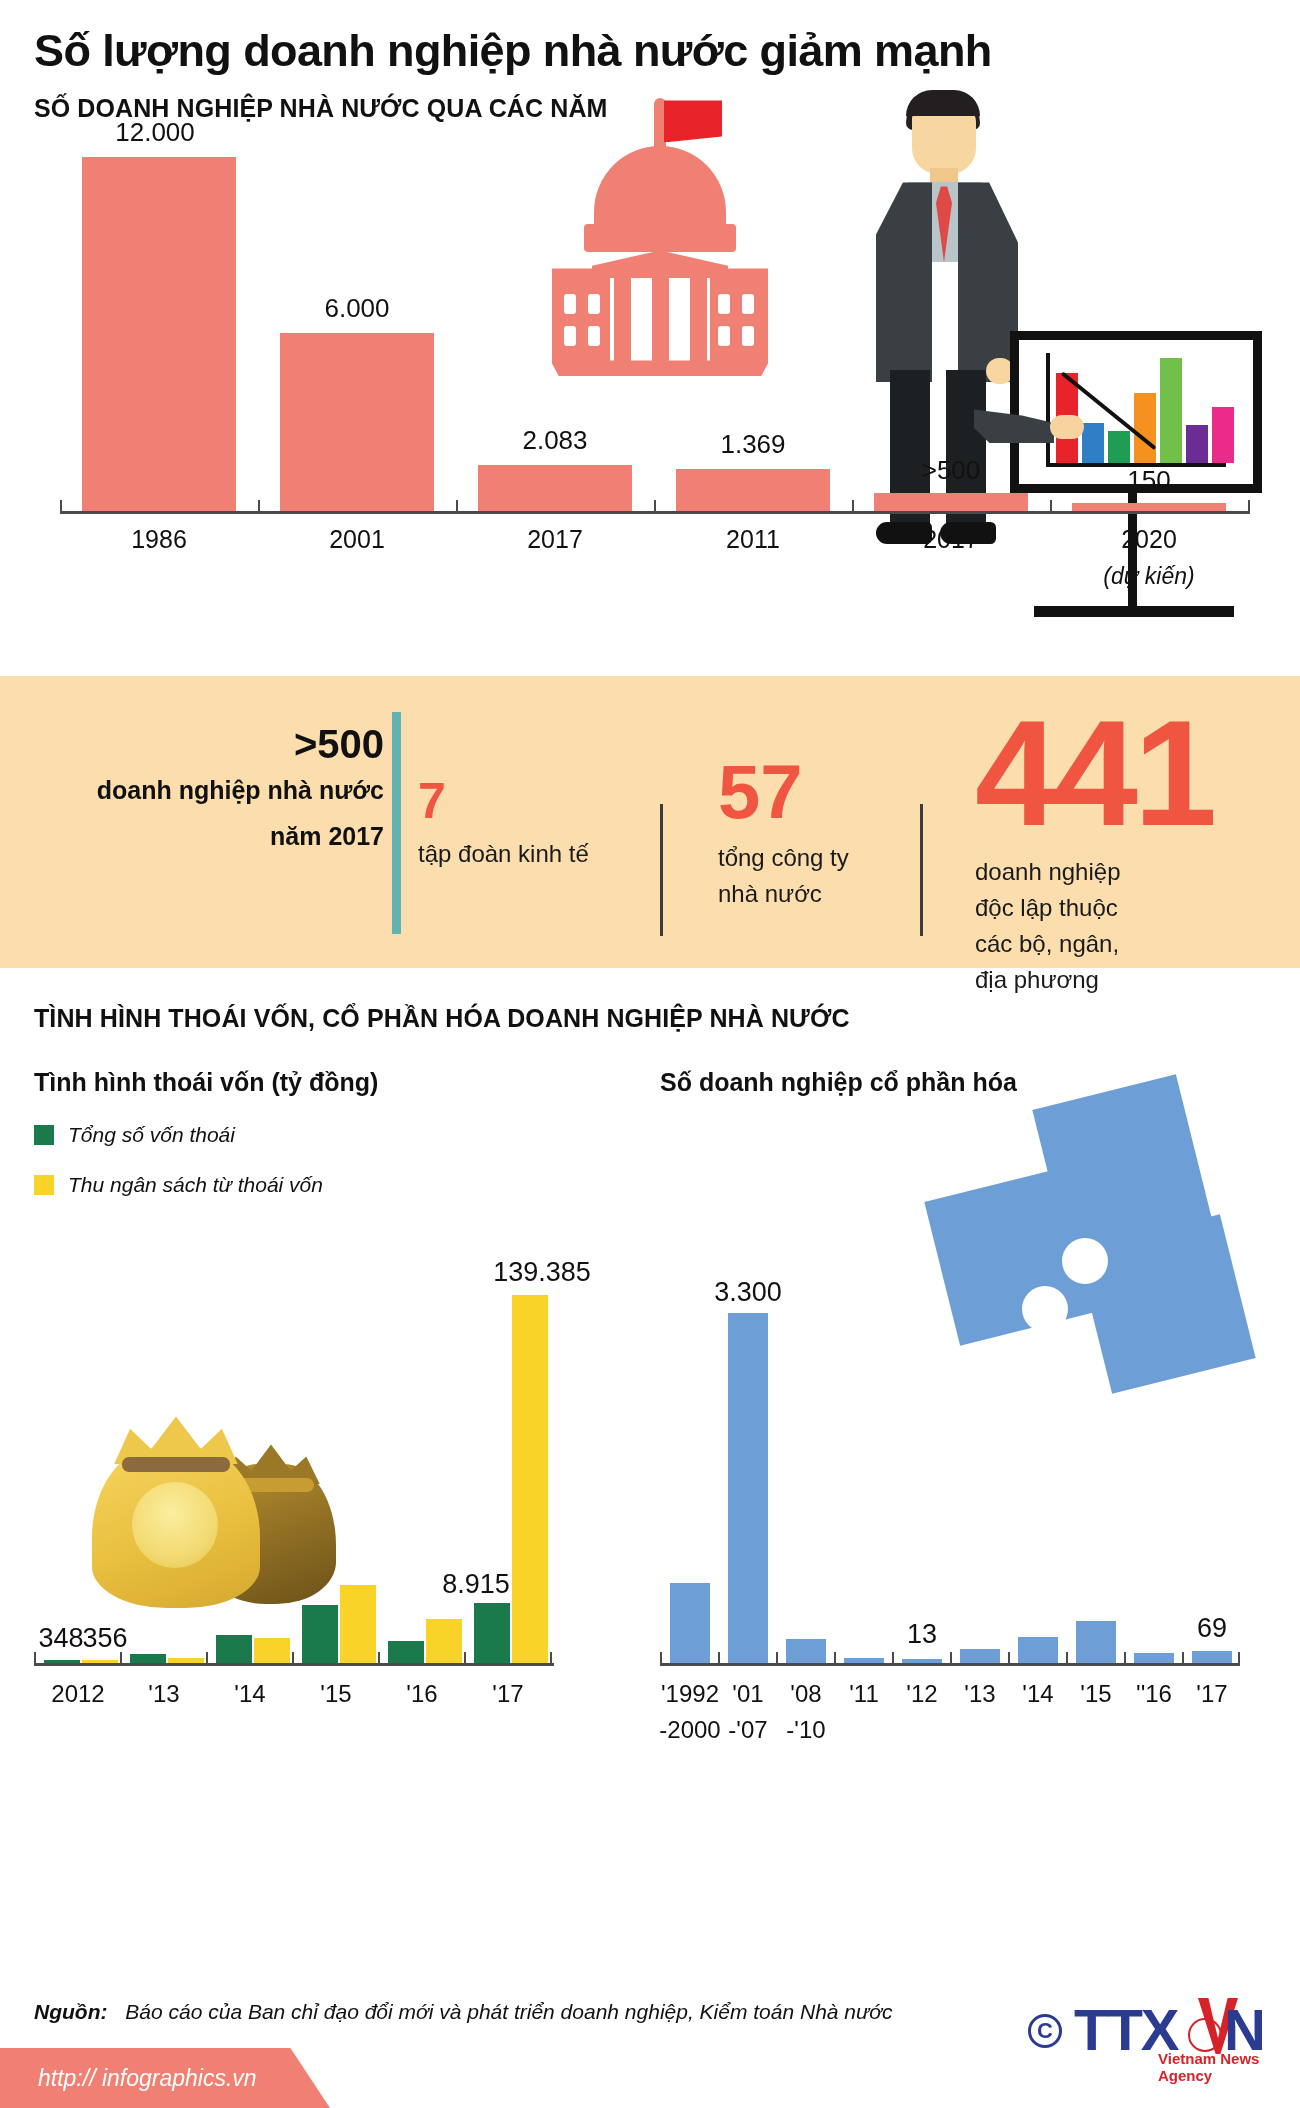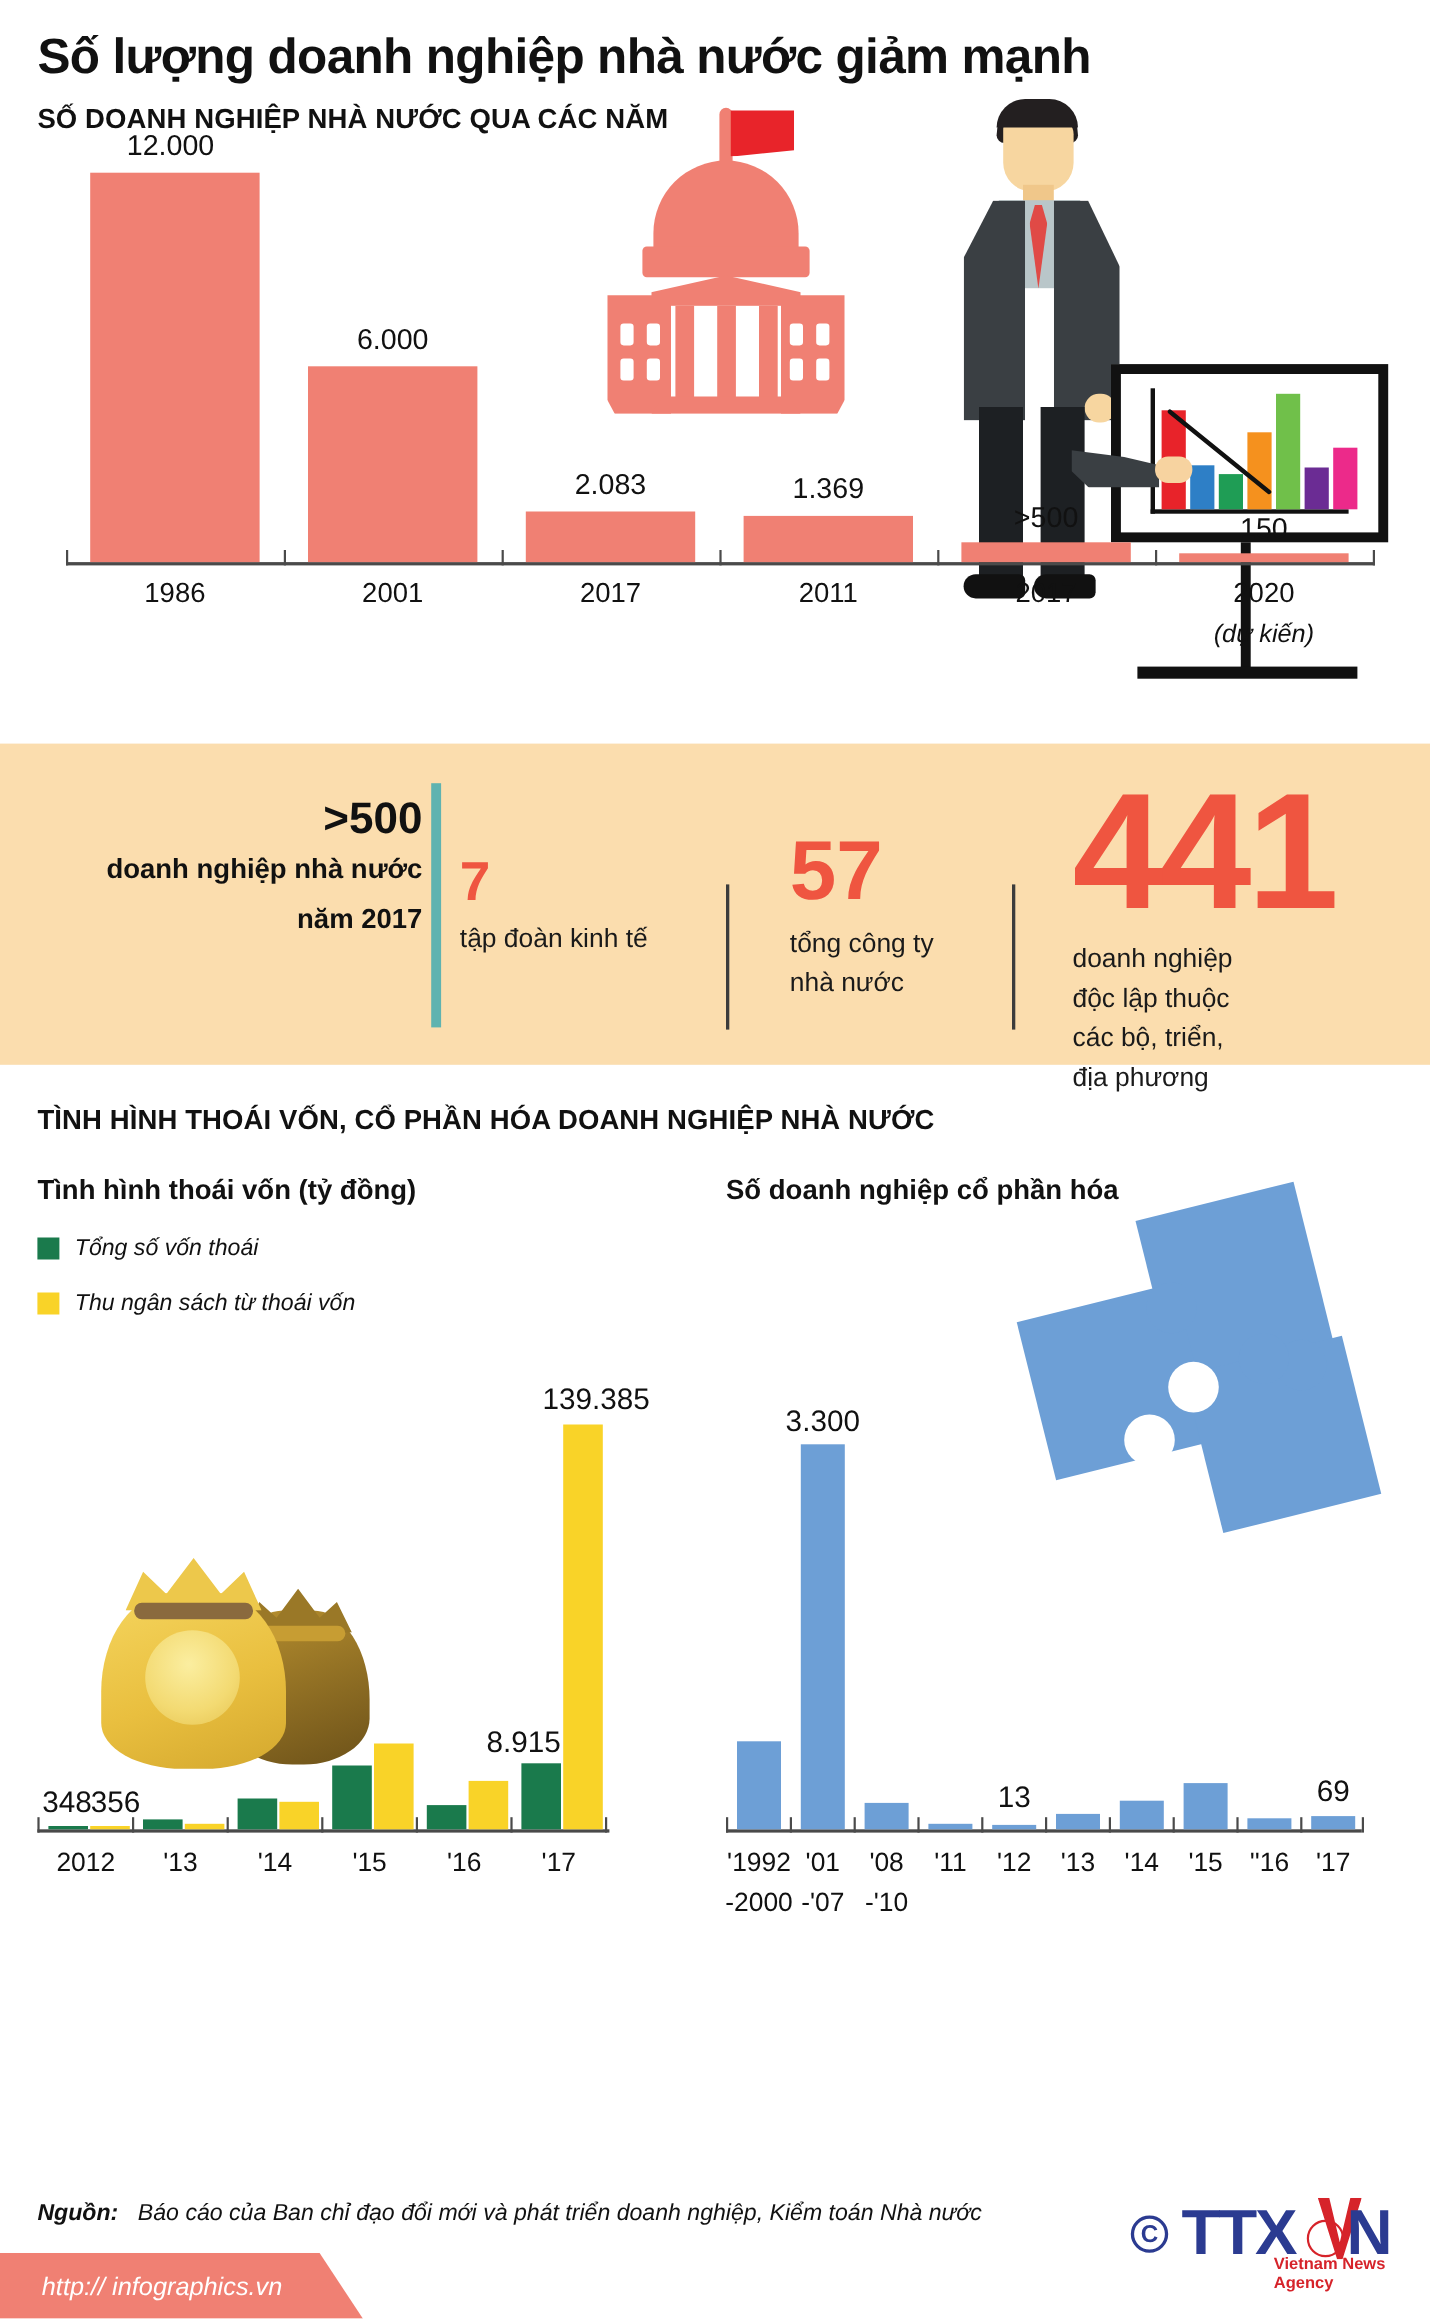--- a/index.html
+++ b/index.html
@@ -312,21 +312,21 @@
         <div>nhà nước</div>
       </div>
     </div>
     <div class="s2-divider" style="left:920px;"></div>
 
     <div class="s2-col c441">
       <div class="s2-num">441</div>
       <div class="s2-lab">
         <div>doanh nghiệp</div>
         <div>độc lập thuộc</div>
-        <div>các bộ, triển,</div>
+        <div>các bộ, ngân,</div>
         <div>địa phương</div>
       </div>
     </div>
   </div>
 
   <div class="sec3">
     <div class="sec3-title">TÌNH HÌNH THOÁI VỐN, CỔ PHẦN HÓA DOANH NGHIỆP NHÀ NƯỚC</div>
 
     <div class="panel panelL">
       <div class="panel-h">Tình hình thoái vốn (tỷ đồng)</div>

